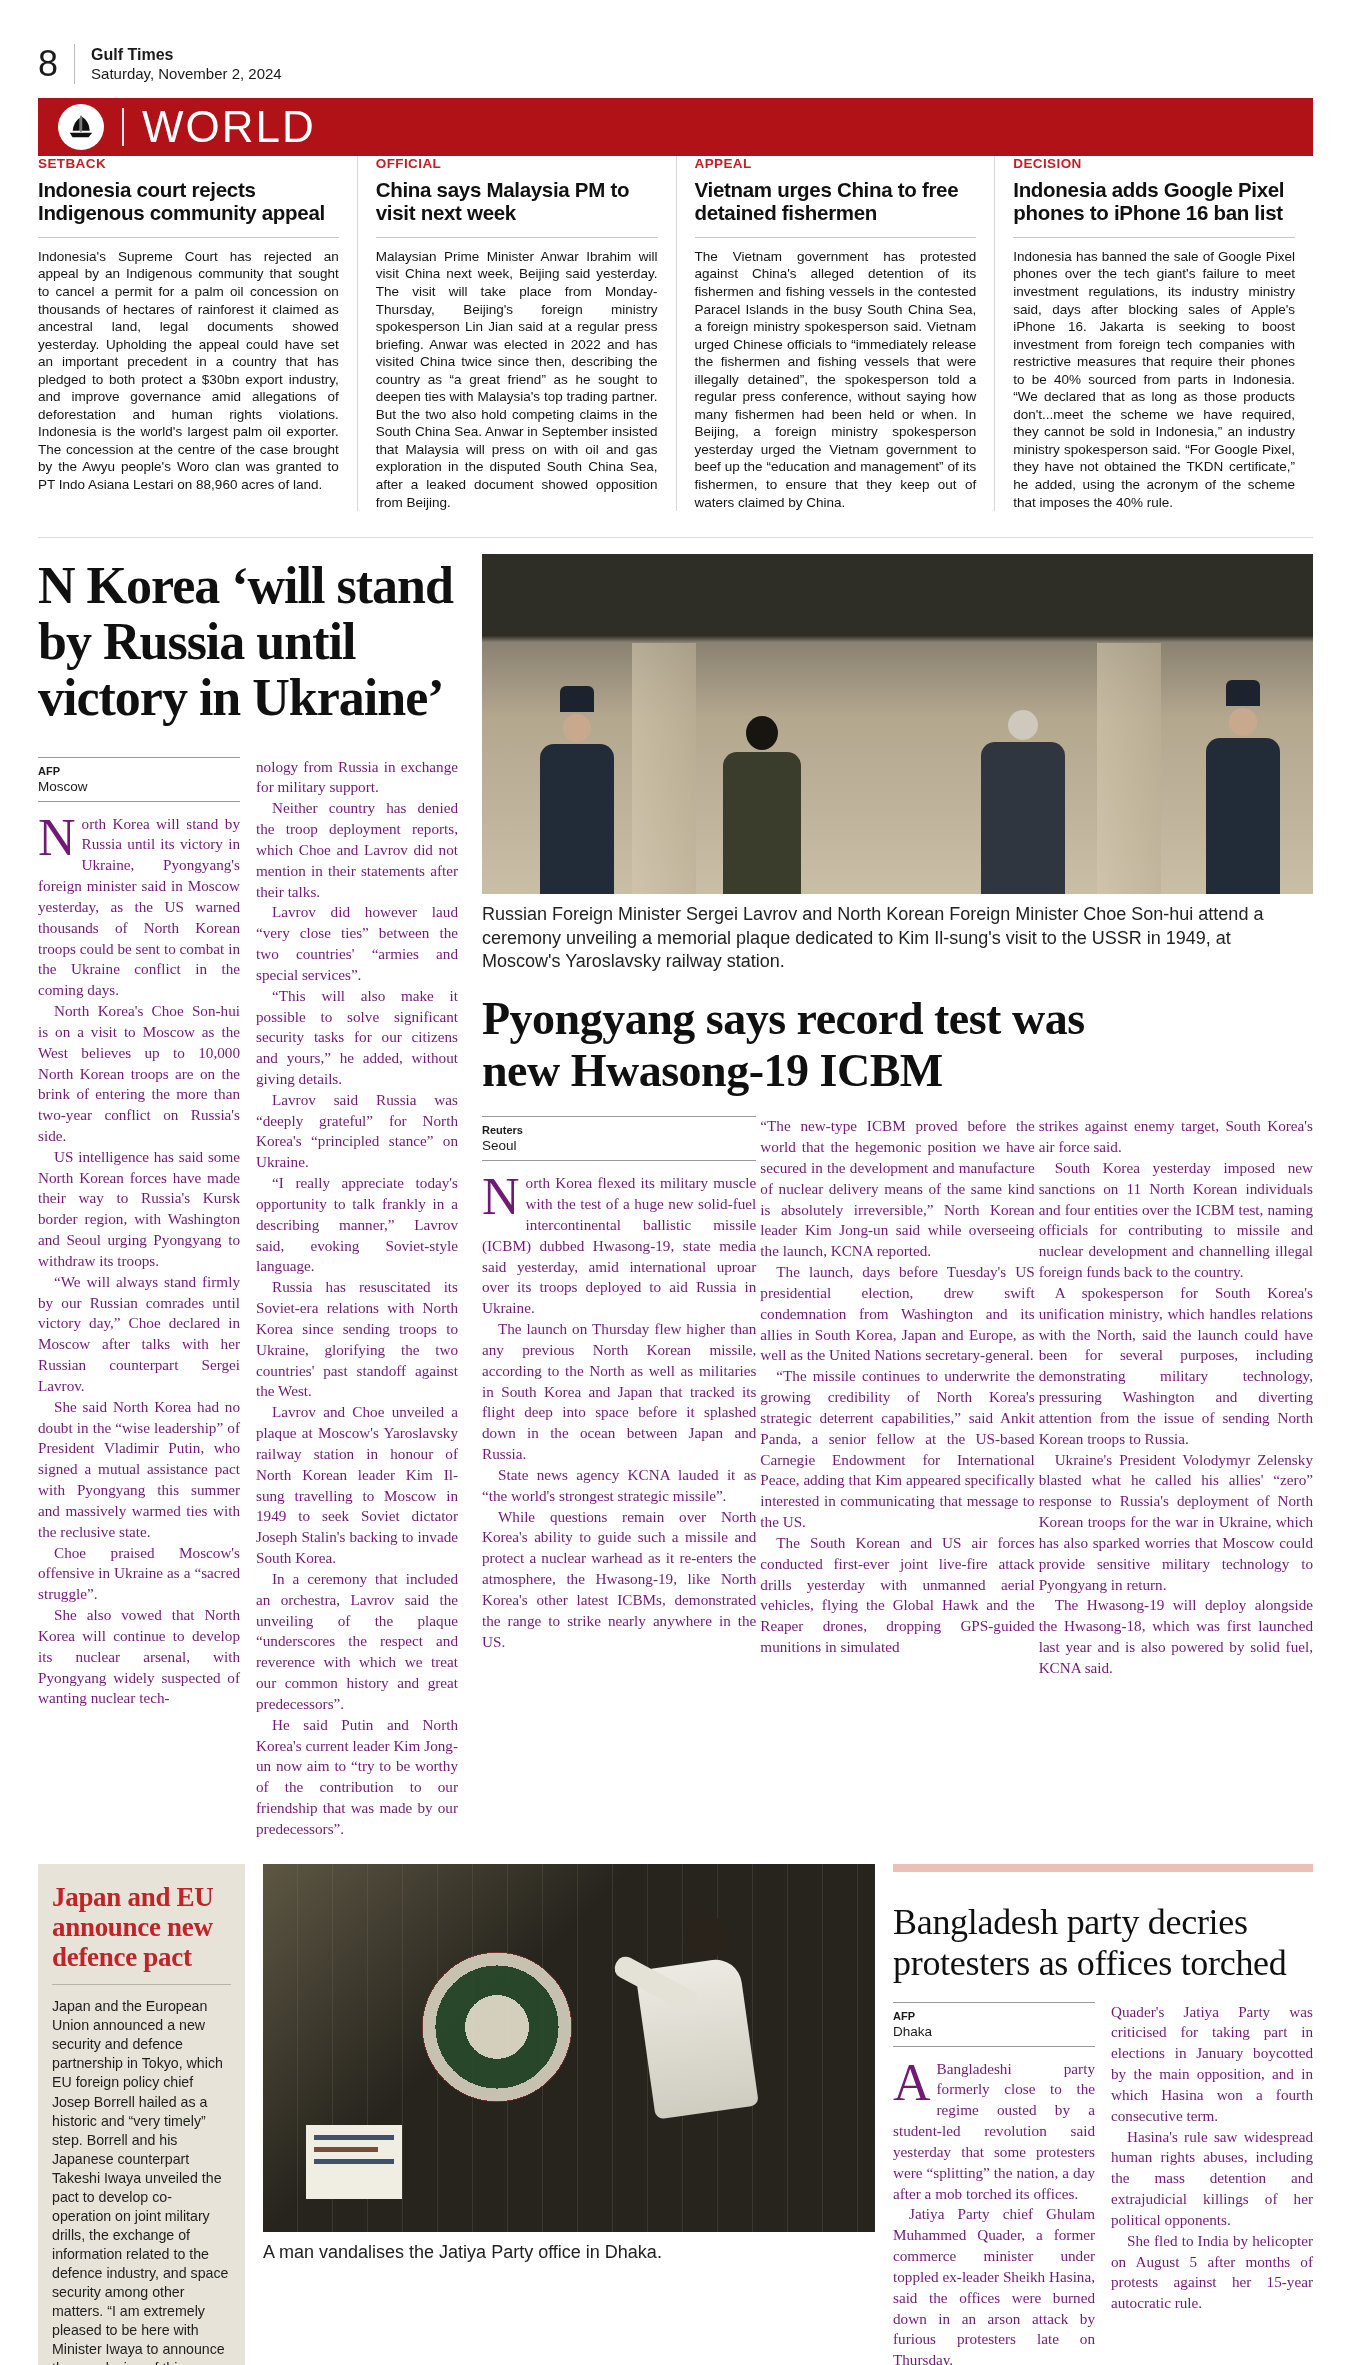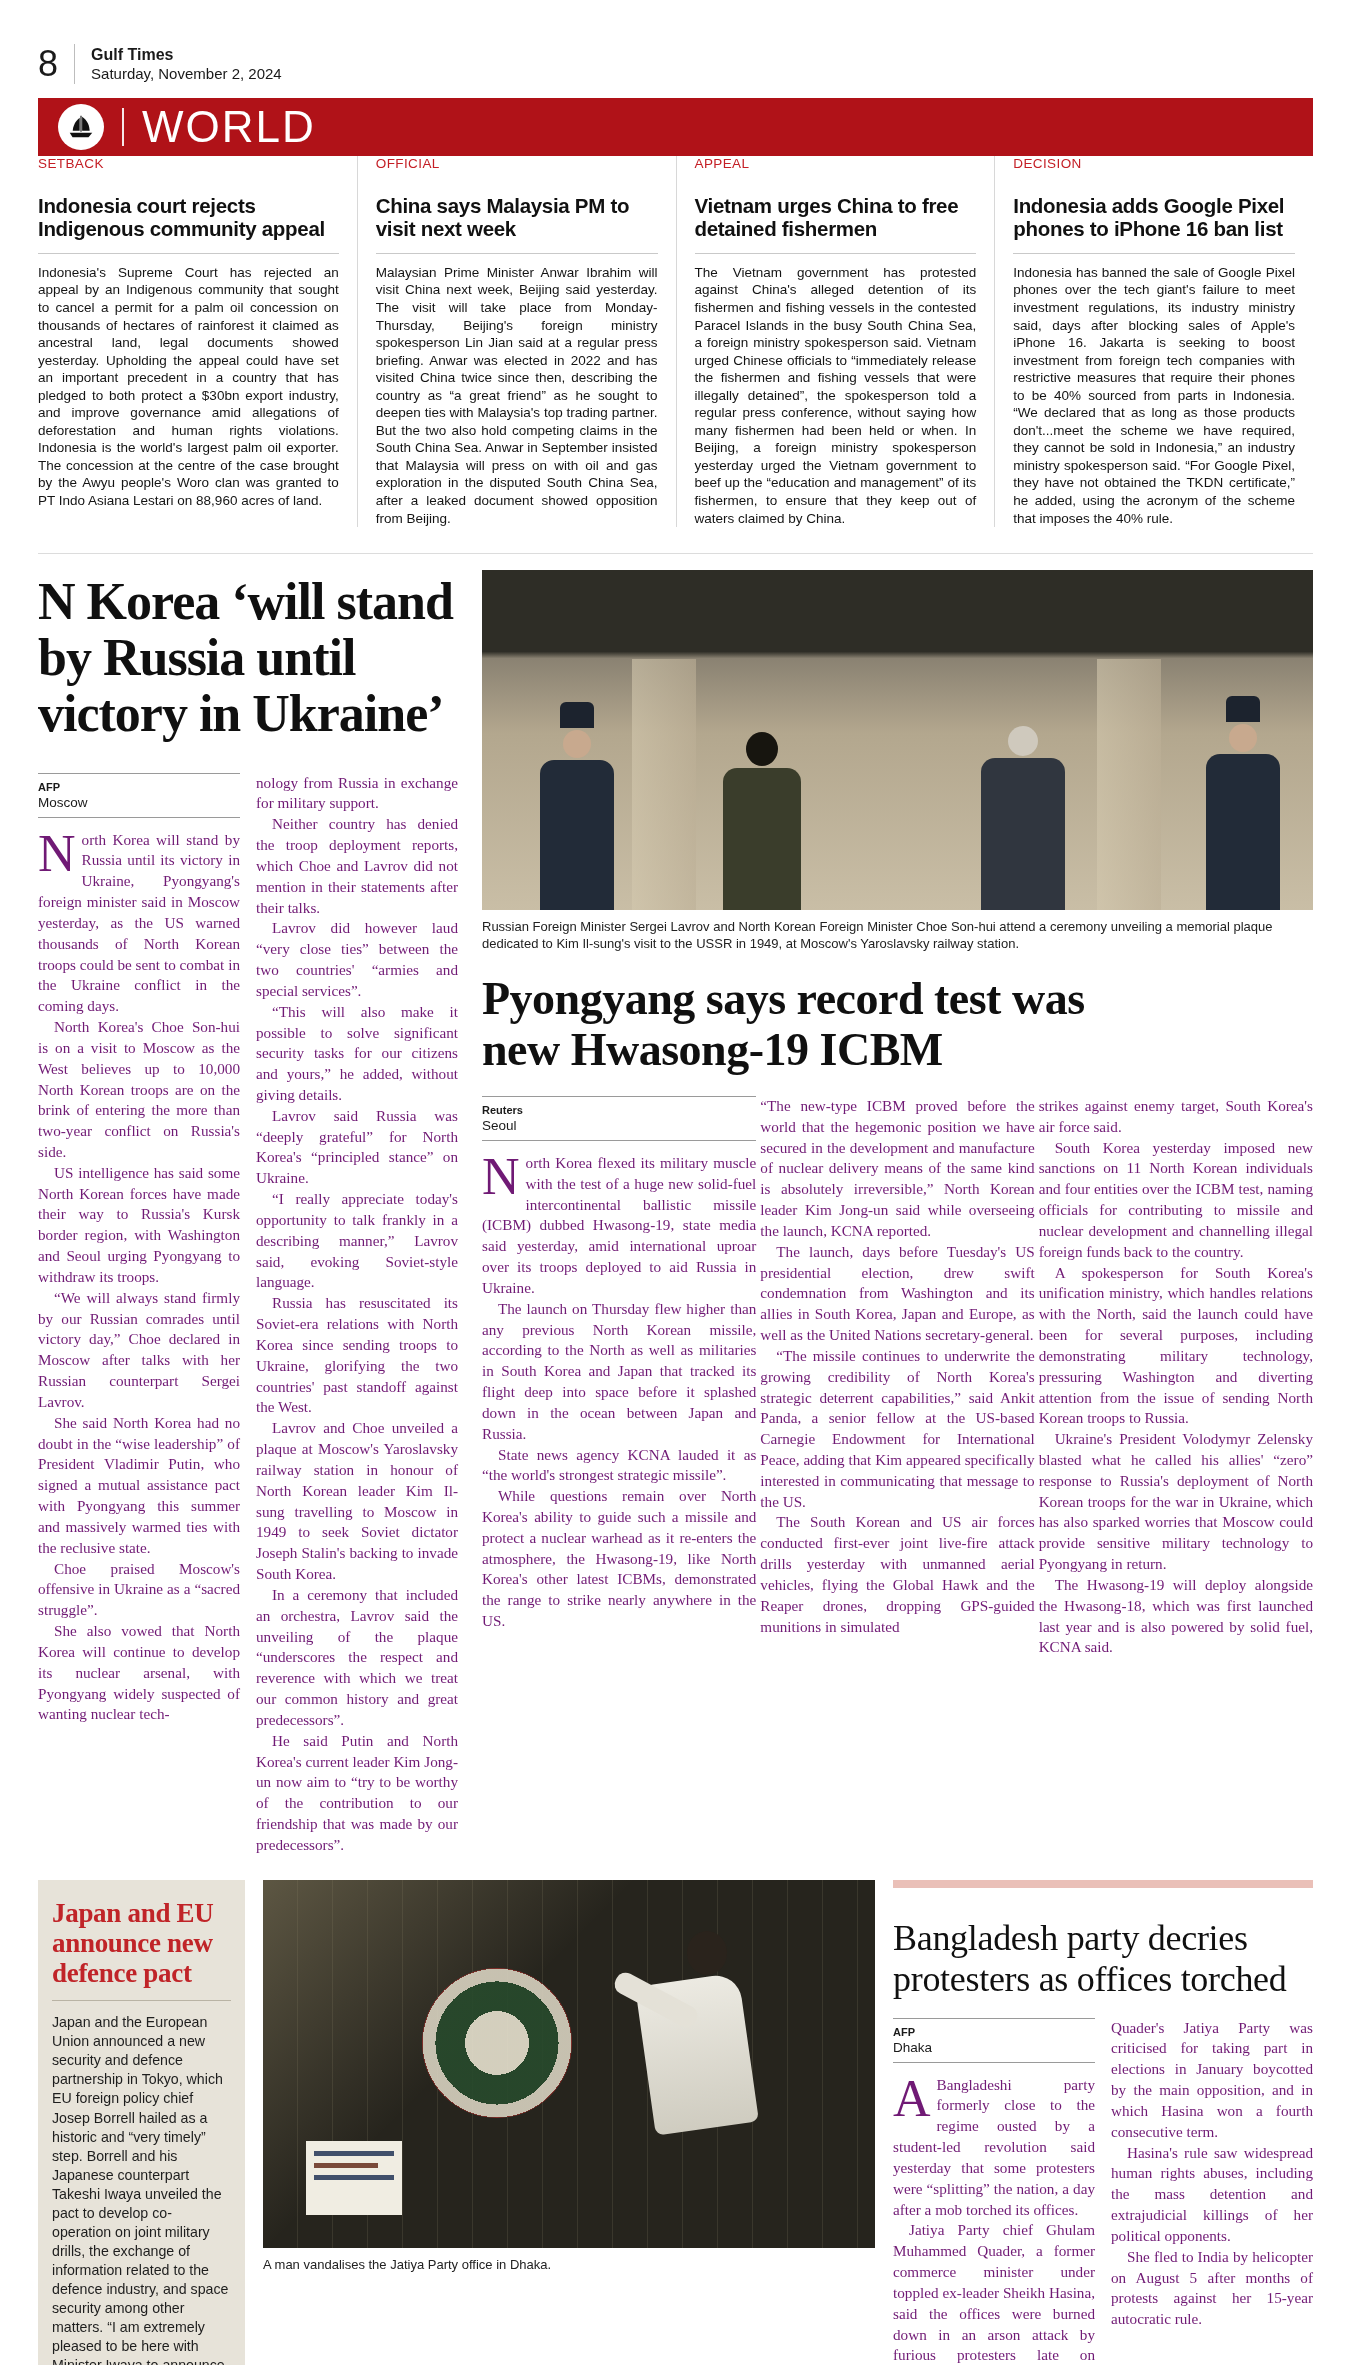--- a/index.html
+++ b/index.html
@@ -17,21 +17,21 @@
   
   .banner { height:58px; background:#b01218; display:flex; align-items:center; gap:18px; padding:0 20px; }
   .logo-circle { width:46px; height:46px; border-radius:50%; background:#ffffff; display:flex; align-items:center; justify-content:center; flex:0 0 auto; }
   .banner-bar { width:2px; height:38px; background:rgba(255,255,255,.9); }
   .banner-title { color:#ffffff; font-size:44px; letter-spacing:2px; font-weight:400; line-height:1; }
 
   
   .top-row { display:grid; grid-template-columns:repeat(4,1fr); border-bottom:1px solid #dcdcdc; padding-bottom:26px; }
   .top-story { padding-right:18px; }
   .top-story + .top-story { border-left:1px solid #d8d8d8; padding-left:18px; }
-  .kicker { color:#c41e25; font-weight:normal; font-size:13.5px; letter-spacing:.4px; margin-bottom:24px; }
+  .kicker { color:#c41e25; font-weight:bold; font-size:13.5px; letter-spacing:.4px; margin-bottom:8px; }
   .ts-headline { font-size:20.5px; line-height:1.12; font-weight:bold; letter-spacing:-.3px; color:#111; }
   .ts-rule { border:0; border-top:1px solid #c9c9c9; margin:12px 0 10px; }
   .ts-body { font-size:13.5px; line-height:1.3; text-align:justify; color:#141414; }
   .body-col p { font-family:"Liberation Serif","DejaVu Serif",serif; font-size:15.2px; line-height:1.37; text-align:justify; margin:0; text-indent:16px; color:#701a75; }
   .body-col p:first-child { text-indent:0; }
   .dropcap p:first-child::first-letter { float:left; font-size:52px; line-height:.82; padding:3px 6px 0 0; }
 
   .byline { width:100%; border-top:1px solid #9a9a9a; border-bottom:1px solid #9a9a9a; padding:7px 0; margin-bottom:12px; }
   .byline .agency { font-weight:bold; font-size:11px; }
   .byline .place { font-size:13.5px; margin-top:2px; }
@@ -43,21 +43,21 @@
   .lead-cols { display:flex; gap:16px; }
   .lead-cols .body-col { width:202px; }
 
   .main-right { flex:1; min-width:0; }
   .photo-lead { height:340px; position:relative; overflow:hidden;
     background:linear-gradient(180deg,#2e2d26 0%,#2e2d26 24%,#8a8272 26%,#b3a78e 48%,#c9bea6 100%); }
   .pl-col { position:absolute; top:26%; bottom:0; width:64px; background:linear-gradient(90deg,#d3c8ae,#bdb097); opacity:.6; }
   .fig { position:absolute; bottom:0; }
   .fig .head { border-radius:50%; margin:0 auto 2px; }
   .fig .torso { border-radius:14px 14px 0 0; }
-  .caption { font-size:13px; line-height:1.3; color:#222; margin-top:9px; }
+  .caption { font-size:18px; line-height:1.3; color:#222; margin-top:9px; }
 
   .icbm-headline { font-family:"Liberation Serif","DejaVu Serif",serif; font-weight:600; font-size:46px; line-height:1.12; letter-spacing:-.5px; max-width:660px; margin:20px 0 20px; color:#101010; }
   .icbm-cols { display:flex; gap:4px; }
   .icbm-cols .body-col { flex:1; }
   .icbm-cols .byline { width:100%; }
 
   
   .mid-row { display:flex; gap:18px; margin-top:24px; }
   .japan-box { width:207px; flex:0 0 auto; background:#e7e3d9; padding:18px 14px; }
   .jb-title { color:#c02428; font-family:"Liberation Serif","DejaVu Serif",serif; font-weight:bold; font-size:27px; line-height:1.12; letter-spacing:-.3px; }

